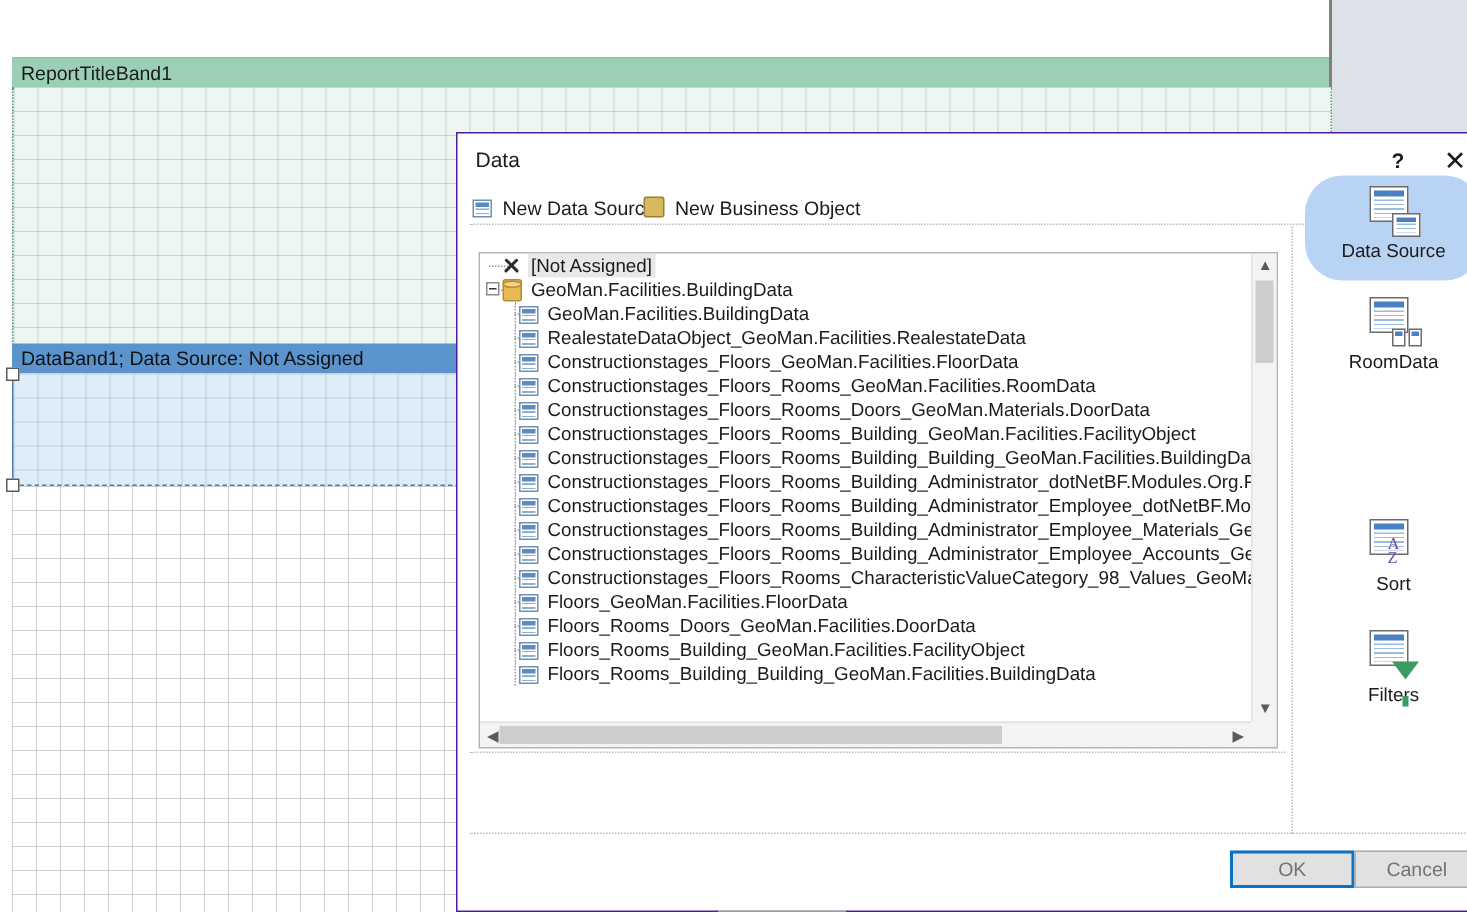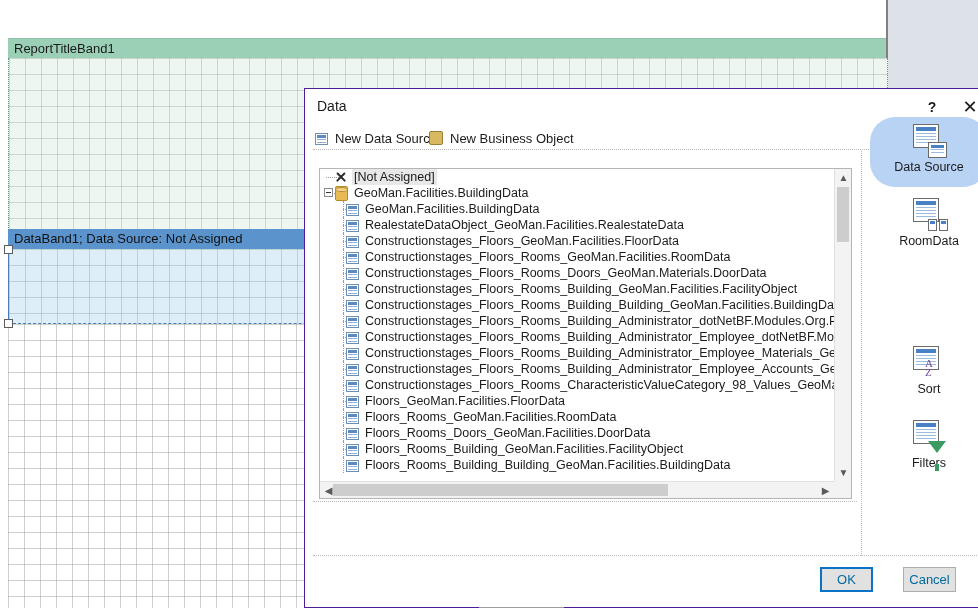--- a/index.html
+++ b/index.html
@@ -288,23 +288,23 @@
   .si-funnel::after {
     content:""; position:absolute; left:-2px; top:11px; width:4px; height:7px; background:#3a9b63;
   }
   .spin {
     position: absolute; left: 174px; top: 518px; width: 85px; height: 22px;
     border: 1px solid #9c9c9c; background: #fff; box-sizing: border-box;
   }
 
   
   .btn {
-    position: absolute; height: 25px; width: 53px;
+    position: absolute; height: 25px; width: 83px;
     background: #e1e1e1; border: 1px solid #adadad; box-sizing: border-box;
-    font-size: 13px; color: #0369a1; cursor: default;
+    font-size: 13px; color: #737373; cursor: default;
     display: flex; align-items: center; justify-content: center;
     font-family: "Liberation Sans", sans-serif;
   }
   .btn.primary { border: 2px solid #0a73c8; background: #e1e1e1; }
   .btn-ok { left: 515px; top: 478px; }
   .btn-cancel { left: 598px; top: 478px; }
 </style>
 </head>
 <body>
 
@@ -436,26 +436,20 @@
             <span class="dotline-v"></span>
             <span class="dotline" style="left: 23px;"></span>
             <span class="tree-icon ic-tbl"></span>
             <span class="lbl">Constructionstages_Floors_Rooms_CharacteristicValueCategory_98_Values_GeoMan.Common.C</span>
           </div>
           <div class="tree-row tree-indent-1">
             <span class="dotline-v"></span>
             <span class="dotline" style="left: 23px;"></span>
             <span class="tree-icon ic-tbl"></span>
             <span class="lbl">Floors_GeoMan.Facilities.FloorData</span>
-          </div>
-          <div class="tree-row tree-indent-1">
-            <span class="dotline-v"></span>
-            <span class="dotline" style="left: 23px;"></span>
-            <span class="tree-icon ic-tbl"></span>
-            <span class="lbl">Floors_Rooms_GeoMan.Facilities.RoomData</span>
           </div>
           <div class="tree-row tree-indent-1">
             <span class="dotline-v"></span>
             <span class="dotline" style="left: 23px;"></span>
             <span class="tree-icon ic-tbl"></span>
             <span class="lbl">Floors_Rooms_Doors_GeoMan.Facilities.DoorData</span>
           </div>
           <div class="tree-row tree-indent-1">
             <span class="dotline-v"></span>
             <span class="dotline" style="left: 23px;"></span>

